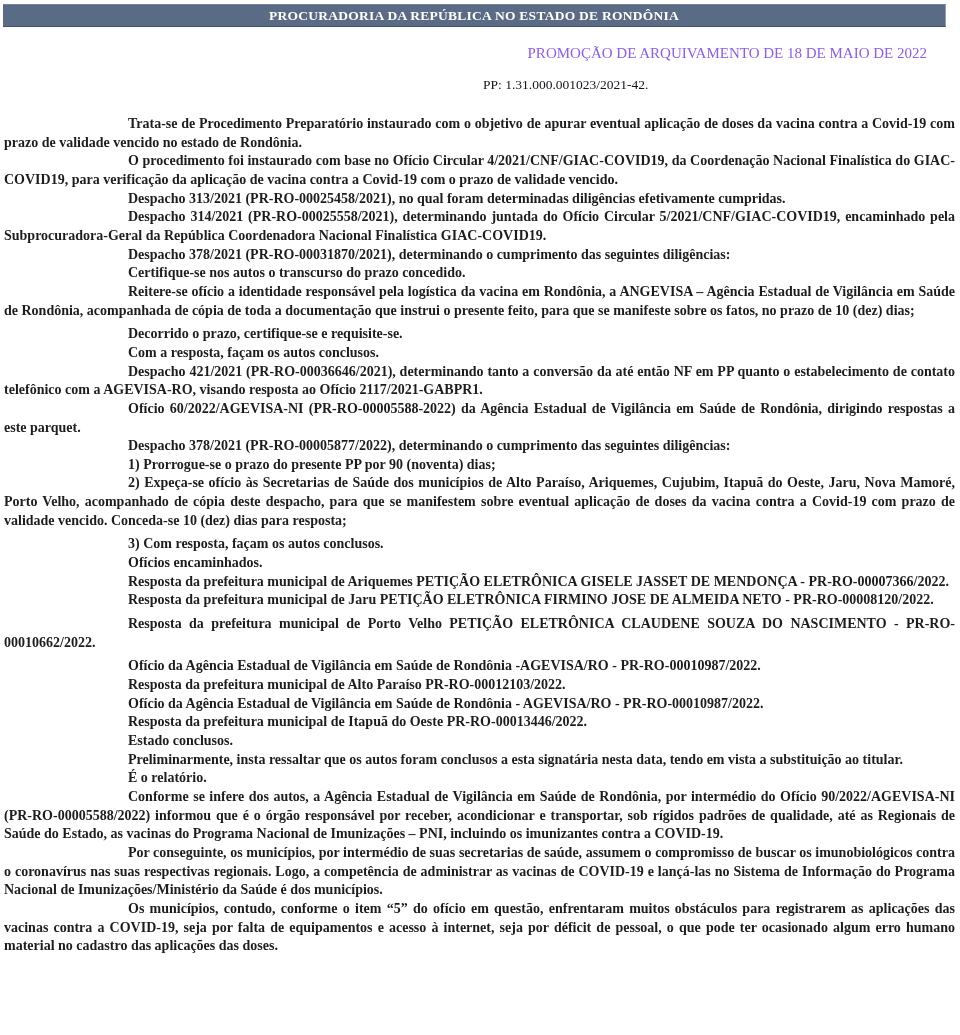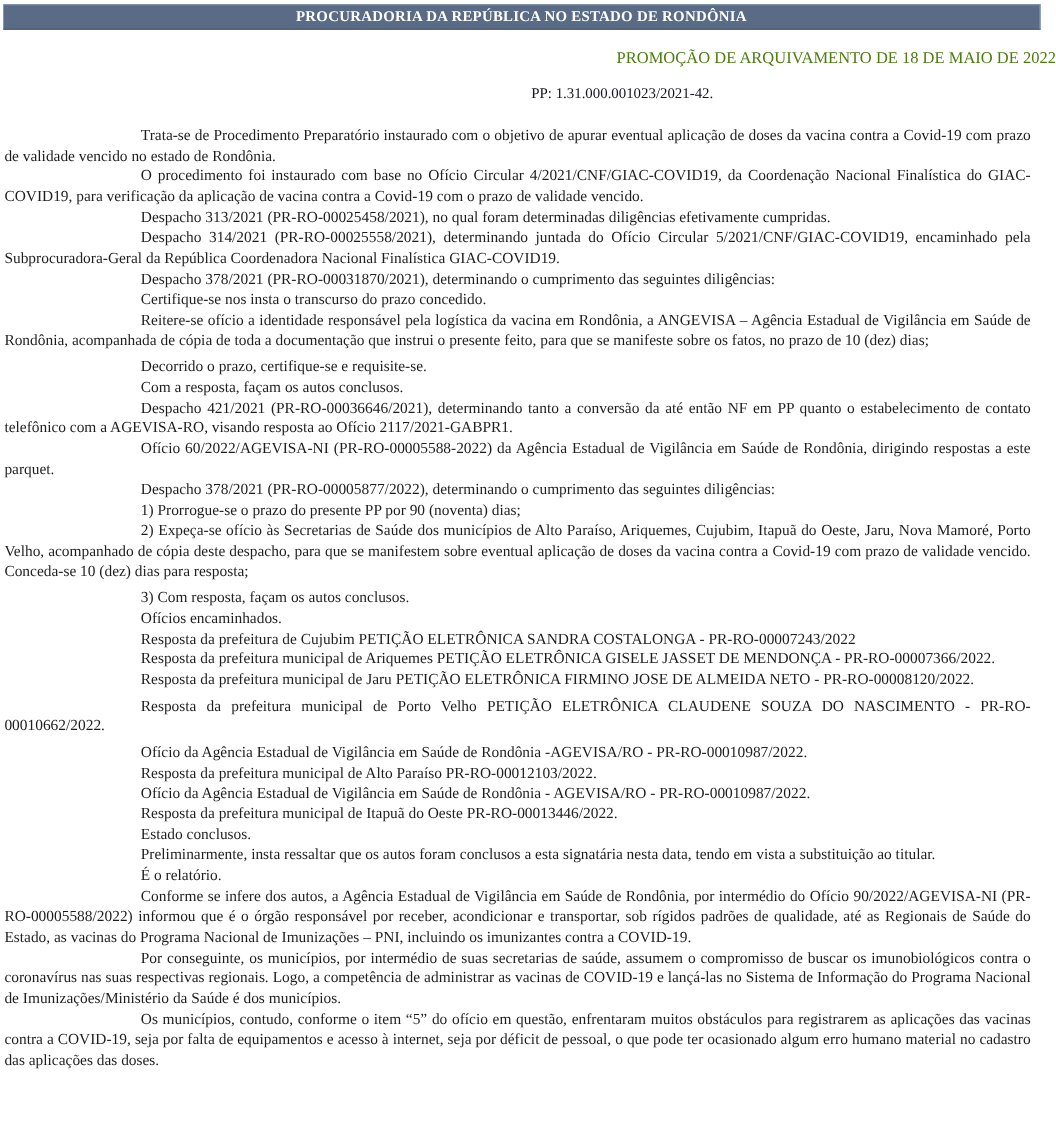--- a/index.html
+++ b/index.html
@@ -23,39 +23,40 @@
   }
   .header-bar .bar-text {
     color: #ffffff;
     font-weight: bold;
     font-size: 13.5px;
     letter-spacing: 0.25px;
     white-space: nowrap;
   }
   .doc-title {
     margin-top: 18px;
-    padding-right: 0;
+    padding-right: 33px;
     text-align: right;
     font-size: 15px;
-    color: #4d7c0f;
+    color: #8b5cf6;
     white-space: nowrap;
   }
   .pp-line {
     margin-top: 15px;
     padding-left: 437px;
     font-size: 13.5px;
     color: #14141c;
     white-space: nowrap;
     margin-left: 46px;
   }
   .doc-body {
-    margin: 22px 23px 0 4px;
+    margin: 22px 5px 0 4px;
     text-align: justify;
     font-size: 14px;
     line-height: 18.65px;
+    font-weight: bold;
   }
   .para {
     margin: 0;
     text-indent: 124px;
     text-align: justify;
   }
   .para.gap { margin-top: 5px; }
 </style>
 </head>
 <body>
@@ -70,32 +71,31 @@
 
   <div class="pp-line">PP: 1.31.000.001023/2021-42.</div>
 
   <div class="doc-body">
 
   <p class="para">Trata-se de Procedimento Preparatório instaurado com o objetivo de apurar eventual aplicação de doses da vacina contra a Covid-19 com prazo de validade vencido no estado de Rondônia.</p>
       <p class="para">O procedimento foi instaurado com base no Ofício Circular 4/2021/CNF/GIAC-COVID19, da Coordenação Nacional Finalística do GIAC-COVID19, para verificação da aplicação de vacina contra a Covid-19 com o prazo de validade vencido.</p>
       <p class="para">Despacho 313/2021 (PR-RO-00025458/2021), no qual foram determinadas diligências efetivamente cumpridas.</p>
       <p class="para">Despacho 314/2021 (PR-RO-00025558/2021), determinando juntada do Ofício Circular 5/2021/CNF/GIAC-COVID19, encaminhado pela Subprocuradora-Geral da República Coordenadora Nacional Finalística GIAC-COVID19.</p>
       <p class="para">Despacho 378/2021 (PR-RO-00031870/2021), determinando o cumprimento das seguintes diligências:</p>
-      <p class="para">Certifique-se nos insta o transcurso do prazo concedido.</p>
+      <p class="para">Certifique-se nos autos o transcurso do prazo concedido.</p>
       <p class="para">Reitere-se ofício a identidade responsável pela logística da vacina em Rondônia, a ANGEVISA – Agência Estadual de Vigilância em Saúde de Rondônia, acompanhada de cópia de toda a documentação que instrui o presente feito, para que se manifeste sobre os fatos, no prazo de 10 (dez) dias;</p>
       <p class="para gap">Decorrido o prazo, certifique-se e requisite-se.</p>
       <p class="para">Com a resposta, façam os autos conclusos.</p>
       <p class="para">Despacho 421/2021 (PR-RO-00036646/2021), determinando tanto a conversão da até então NF em PP quanto o estabelecimento de contato telefônico com a AGEVISA-RO, visando resposta ao Ofício 2117/2021-GABPR1.</p>
       <p class="para">Ofício 60/2022/AGEVISA-NI (PR-RO-00005588-2022) da Agência Estadual de Vigilância em Saúde de Rondônia, dirigindo respostas a este parquet.</p>
       <p class="para">Despacho 378/2021 (PR-RO-00005877/2022), determinando o cumprimento das seguintes diligências:</p>
       <p class="para">1) Prorrogue-se o prazo do presente PP por 90 (noventa) dias;</p>
       <p class="para">2) Expeça-se ofício às Secretarias de Saúde dos municípios de Alto Paraíso, Ariquemes, Cujubim, Itapuã do Oeste, Jaru, Nova Mamoré, Porto Velho, acompanhado de cópia deste despacho, para que se manifestem sobre eventual aplicação de doses da vacina contra a Covid-19 com prazo de validade vencido. Conceda-se 10 (dez) dias para resposta;</p>
       <p class="para gap">3) Com resposta, façam os autos conclusos.</p>
       <p class="para">Ofícios encaminhados.</p>
-      <p class="para">Resposta da prefeitura de Cujubim PETIÇÃO ELETRÔNICA SANDRA COSTALONGA - PR-RO-00007243/2022</p>
       <p class="para">Resposta da prefeitura municipal de Ariquemes PETIÇÃO ELETRÔNICA GISELE JASSET DE MENDONÇA - PR-RO-00007366/2022.</p>
       <p class="para">Resposta da prefeitura municipal de Jaru PETIÇÃO ELETRÔNICA FIRMINO JOSE DE ALMEIDA NETO - PR-RO-00008120/2022.</p>
       <p class="para gap">Resposta da prefeitura municipal de Porto Velho PETIÇÃO ELETRÔNICA CLAUDENE SOUZA DO NASCIMENTO - PR-RO-00010662/2022.</p>
       <p class="para gap">Ofício da Agência Estadual de Vigilância em Saúde de Rondônia -AGEVISA/RO - PR-RO-00010987/2022.</p>
       <p class="para">Resposta da prefeitura municipal de Alto Paraíso PR-RO-00012103/2022.</p>
       <p class="para">Ofício da Agência Estadual de Vigilância em Saúde de Rondônia - AGEVISA/RO - PR-RO-00010987/2022.</p>
       <p class="para">Resposta da prefeitura municipal de Itapuã do Oeste PR-RO-00013446/2022.</p>
       <p class="para">Estado conclusos.</p>
       <p class="para">Preliminarmente, insta ressaltar que os autos foram conclusos a esta signatária nesta data, tendo em vista a substituição ao titular.</p>
       <p class="para">É o relatório.</p>

